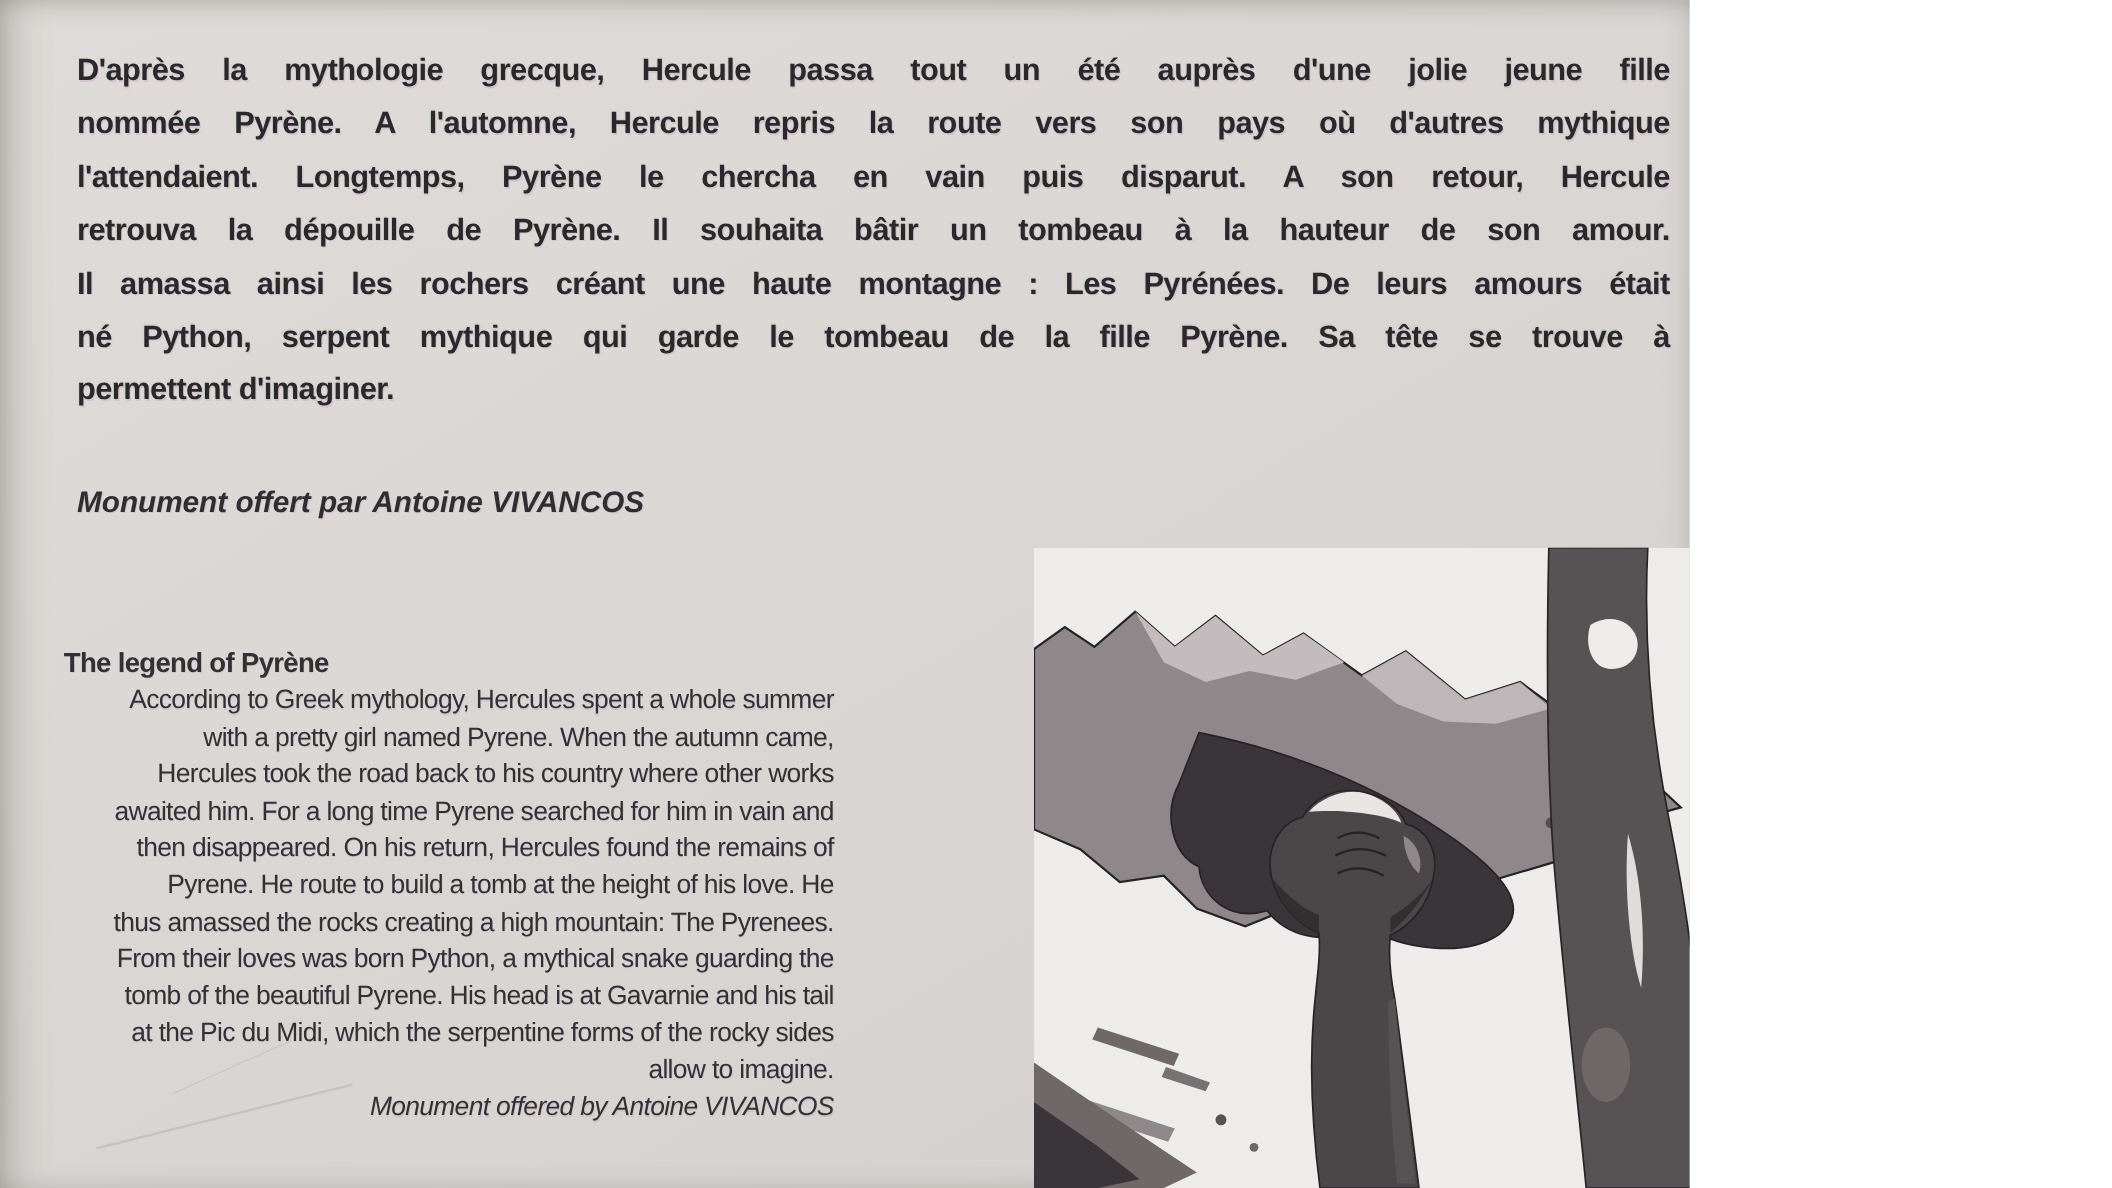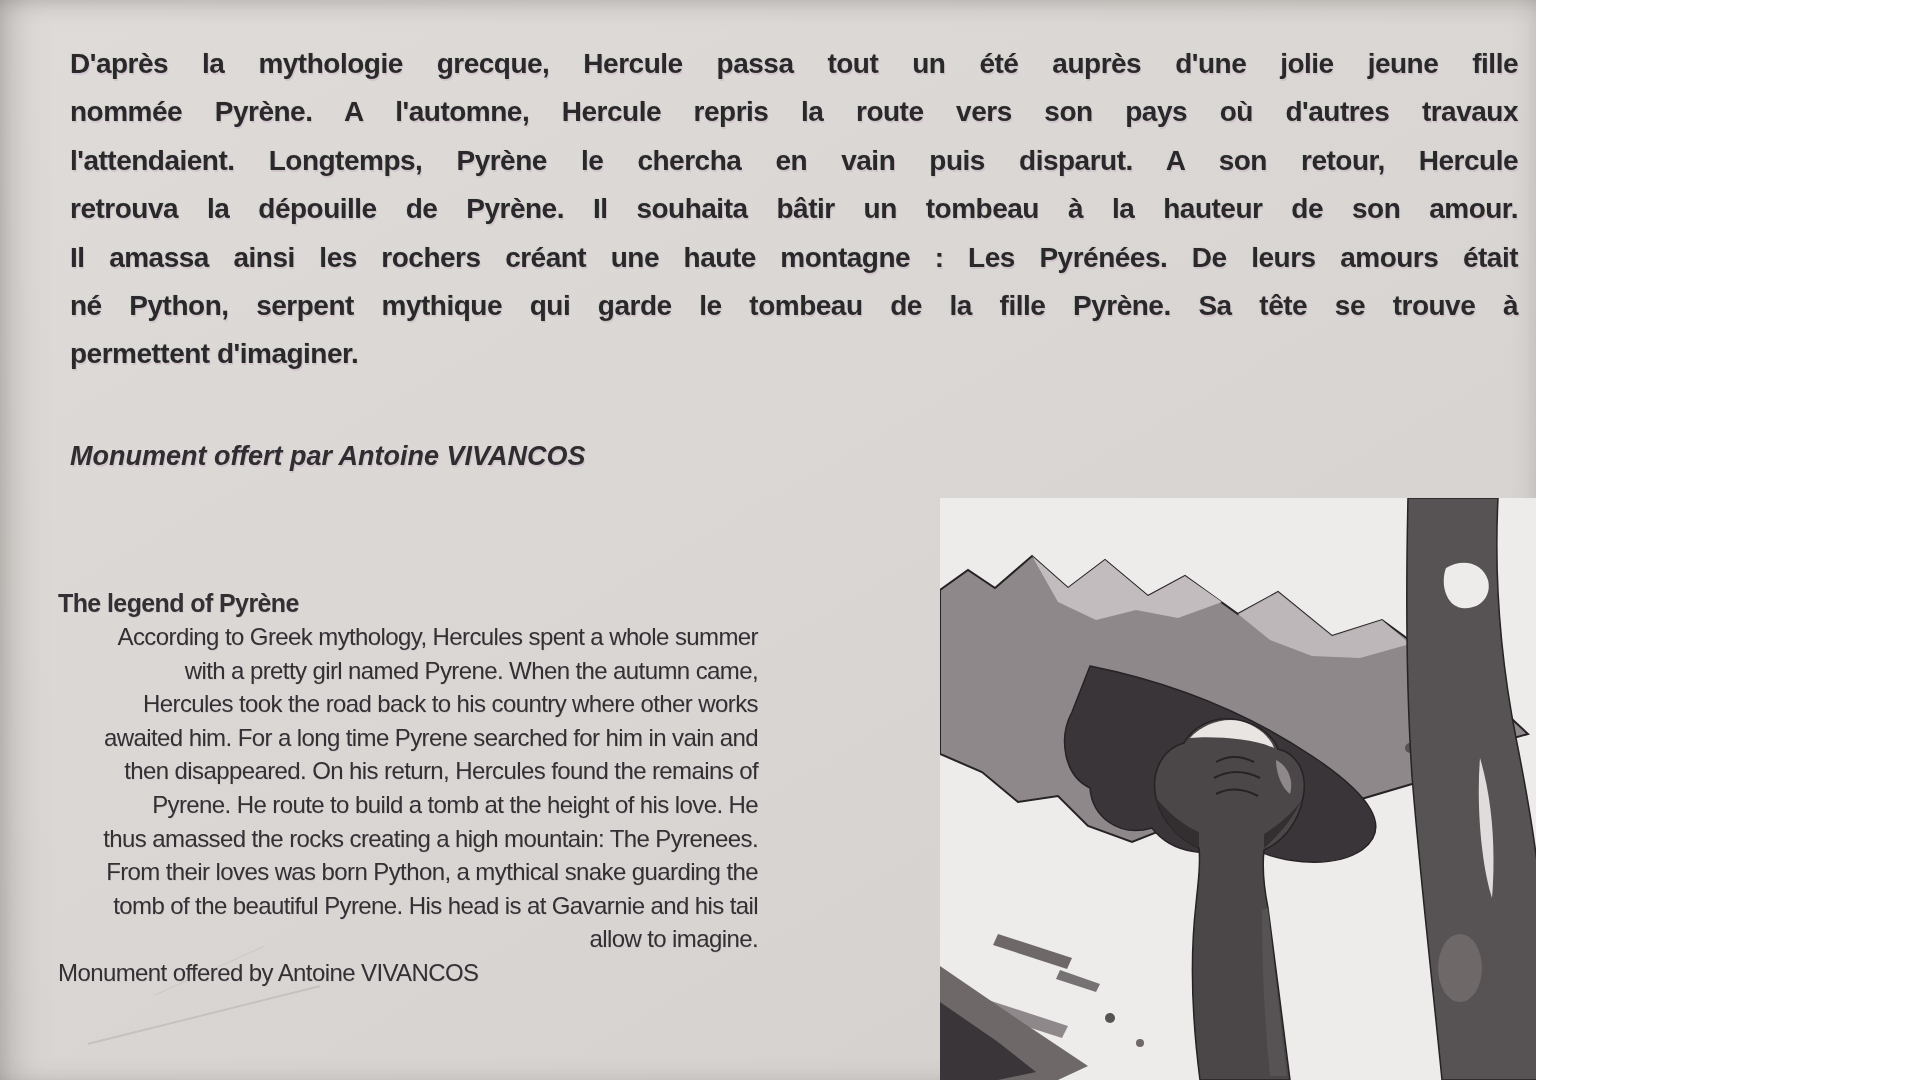--- a/index.html
+++ b/index.html
@@ -41,21 +41,21 @@
   }
   
   .en-block {
     position: absolute; left: 58px; top: 586px; width: 700px;
     font-size: 24px; letter-spacing: -0.6px;
     color: #333034;
     text-shadow: 0.5px 1px 0 rgba(120,60,120,.10);
   }
   .en-title { font-weight: bold; font-size: 25px; line-height: 34px; white-space: nowrap; }
   .en-line  { line-height: 33.6px; white-space: nowrap; text-align: right; }
-  .en-credit{ line-height: 33.6px; white-space: nowrap; }
+  .en-credit{ font-style: italic; line-height: 33.6px; white-space: nowrap; text-align: right; }
   
   .artwork {
     position: absolute; left: 940px; top: 498px;
     width: 980px; height: 582px;
   }
   .artwork svg { display: block; width: 100%; height: 100%; }
   
   .scratch {
     position: absolute; left: 84px; top: 1014px; width: 240px; height: 2px;
     background: rgba(112,106,102,.35);
@@ -68,21 +68,21 @@
   }
 </style>
 </head>
 <body>
 
 <div class="sign">
 
   <div class="fr-block">
 
   <div class="fr-line">D'après la mythologie grecque, Hercule passa tout un été auprès d'une jolie jeune fille</div>
-      <div class="fr-line">nommée Pyrène. A l'automne, Hercule repris la route vers son pays où d'autres travaux</div>
+      <div class="fr-line">nommée Pyrène. A l'automne, Hercule repris la route vers son pays où d'autres mythique</div>
       <div class="fr-line">l'attendaient. Longtemps, Pyrène le chercha en vain puis disparut. A son retour, Hercule</div>
       <div class="fr-line">retrouva la dépouille de Pyrène. Il souhaita bâtir un tombeau à la hauteur de son amour.</div>
       <div class="fr-line">Il amassa ainsi les rochers créant une haute montagne : Les Pyrénées. De leurs amours était</div>
       <div class="fr-line">né Python, serpent mythique qui garde le tombeau de la fille Pyrène. Sa tête se trouve à</div>
       <div class="fr-line">permettent d'imaginer.</div>
     </div>
 
   <div class="fr-credit">Monument offert par Antoine VIVANCOS</div>
 
   <div class="en-block">
@@ -91,20 +91,21 @@
 
     <div class="en-line">According to Greek mythology, Hercules spent a whole summer</div>
         <div class="en-line">with a pretty girl named Pyrene. When the autumn came,</div>
         <div class="en-line">Hercules took the road back to his country where other works</div>
         <div class="en-line">awaited him. For a long time Pyrene searched for him in vain and</div>
         <div class="en-line">then disappeared. On his return, Hercules found the remains of</div>
         <div class="en-line">Pyrene. He route to build a tomb at the height of his love. He</div>
         <div class="en-line">thus amassed the rocks creating a high mountain: The Pyrenees.</div>
         <div class="en-line">From their loves was born Python, a mythical snake guarding the</div>
         <div class="en-line">tomb of the beautiful Pyrene. His head is at Gavarnie and his tail</div>
+        <div class="en-line">at the Pic du Midi, which the serpentine forms of the rocky sides</div>
         <div class="en-line">allow to imagine.</div>
       </div>
     <div class="en-credit">Monument offered by Antoine VIVANCOS</div>
   </div>
 
   <div class="artwork" title="Posterized black-and-white artwork of the statue of Pyrène, a woman with arms raised behind her head, set against snowy rocky mountain flanks">
     <svg viewBox="0 0 980 582" preserveAspectRatio="none">
 
       <rect x="0" y="0" width="980" height="582" fill="#eeecea"></rect>
 

